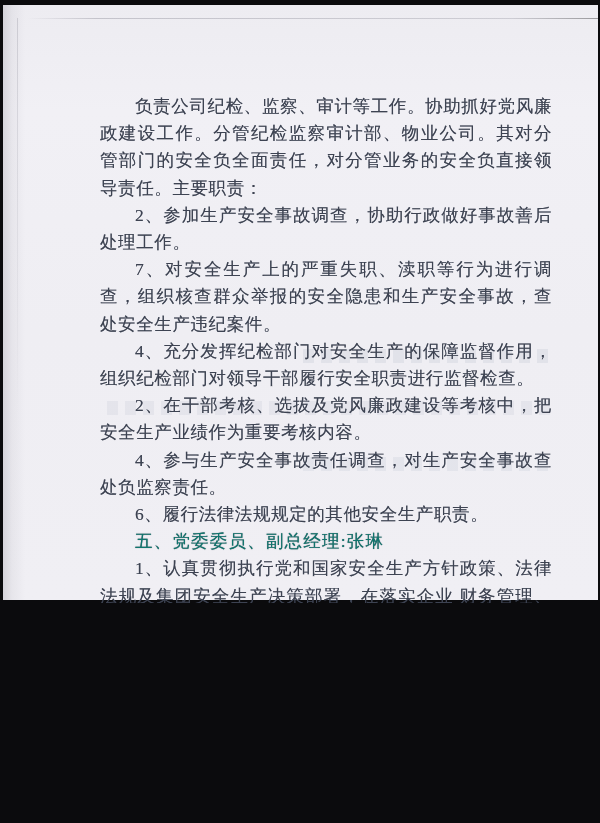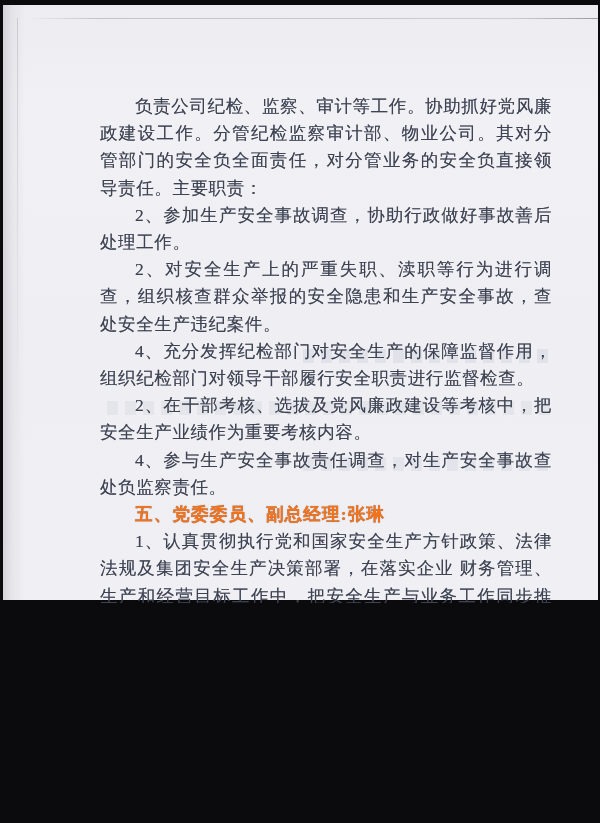--- a/index.html
+++ b/index.html
@@ -57,22 +57,22 @@
     color: #3d4352;
     text-align: justify;
     text-shadow: 0 0 0.6px rgba(61,67,82,0.55);
   }
   .text-column p {
     margin: 0;
     padding: 0;
     text-indent: 2em;
   }
   .text-column p.heading {
-    font-weight: 700;
-    color: #f97316;
+    font-weight: 400;
+    color: #0f766e;
     letter-spacing: 1.2px;
     text-shadow: 0 0 0.8px rgba(46,51,64,0.8);
   }
   
   .page-number {
     position: absolute;
     left: 84px;
     top: 764px;
     font-size: 16.5px;
     letter-spacing: 1px;
@@ -111,22 +111,23 @@
     <div class="bleed b3"></div>
     <div class="bleed b4"></div>
     <div class="bleed b5"></div>
     <div class="bleed b6"></div>
   </div>
 
   <div class="text-column">
 
   <p class="body">负责公司纪检、监察、审计等工作。协助抓好党风廉政建设工作。分管纪检监察审计部、物业公司。其对分管部门的安全负全面责任，对分管业务的安全负直接领导责任。主要职责：</p>
       <p class="body">2、参加生产安全事故调查，协助行政做好事故善后处理工作。</p>
-      <p class="body">2、对安全生产上的严重失职、渎职等行为进行调查，组织核查群众举报的安全隐患和生产安全事故，查处安全生产违纪案件。</p>
+      <p class="body">7、对安全生产上的严重失职、渎职等行为进行调查，组织核查群众举报的安全隐患和生产安全事故，查处安全生产违纪案件。</p>
       <p class="body">4、充分发挥纪检部门对安全生产的保障监督作用，组织纪检部门对领导干部履行安全职责进行监督检查。</p>
       <p class="body">2、在干部考核、选拔及党风廉政建设等考核中，把安全生产业绩作为重要考核内容。</p>
       <p class="body">4、参与生产安全事故责任调查，对生产安全事故查处负监察责任。</p>
+      <p class="body">6、履行法律法规规定的其他安全生产职责。</p>
       <p class="heading">五、党委委员、副总经理:张琳</p>
       <p class="body">1、认真贯彻执行党和国家安全生产方针政策、法律法规及集团安全生产决策部署，在落实企业 财务管理、生产和经营目标工作中，把安全生产与业务工作同步推进。</p>
     </div>
 
   <div class="page-number">-6-</div>
 </div>
 
 </body></html>

